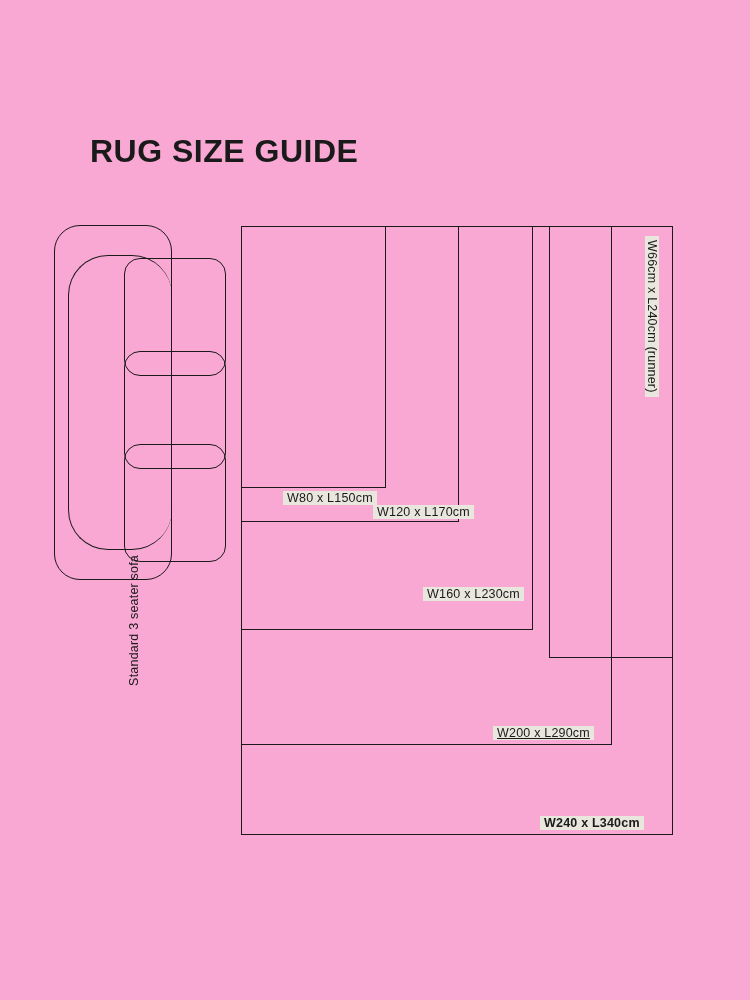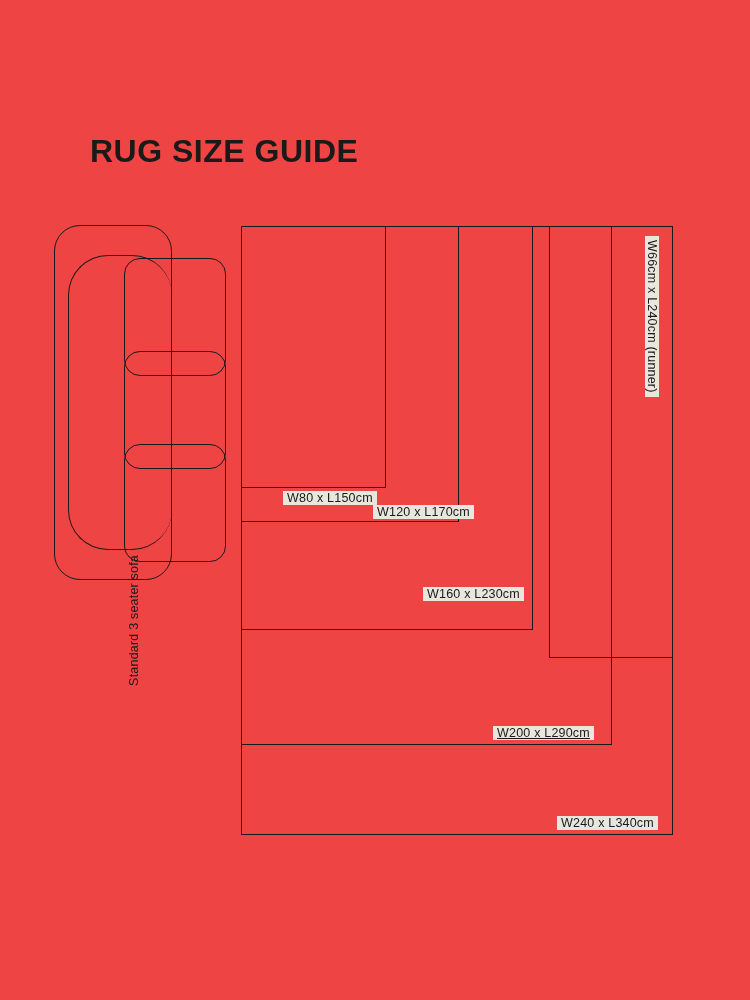--- a/index.html
+++ b/index.html
@@ -11,21 +11,21 @@
     height: 1000px;
     background: #e8e6dd;
     font-family: "Liberation Sans", sans-serif;
     color: #1a1a1a;
     overflow: hidden;
   }
   #page {
     position: relative;
     width: 750px;
     height: 1000px;
-    background: #ef4444;
+    background: #f9a8d4;
   }
   #title {
     position: absolute;
     left: 90px;
     top: 133px;
     font-size: 32px;
     font-weight: 700;
     letter-spacing: 0.5px;
     color: #1a1a1a;
     white-space: nowrap;
@@ -148,17 +148,17 @@
   <div class="rug" id="r80" style="left:241px; top:226px; width:145px; height:262px;"></div>
 
   <div class="rug-label" style="left:283px; top:470px;margin-top:21px;">W80 x L150cm</div>
 
   <div class="rug-label" style="left:373px; top:505px;">W120 x L170cm</div>
 
   <div class="rug-label" style="left:423px; top:587px;">W160 x L230cm</div>
 
   <div class="rug-label" style="left:493px; top:726px;text-decoration:underline;">W200 x L290cm</div>
 
-  <div class="rug-label" style="left:557px; top:816px;">W240 x L340cm</div>
+  <div class="rug-label" style="left:540px; top:816px;font-weight:bold;">W240 x L340cm</div>
 
   <div class="rug-label vertical" style="left:645px; top:236px;">W66cm x L240cm (runner)</div>
 
 </div>
 
 </body></html>

